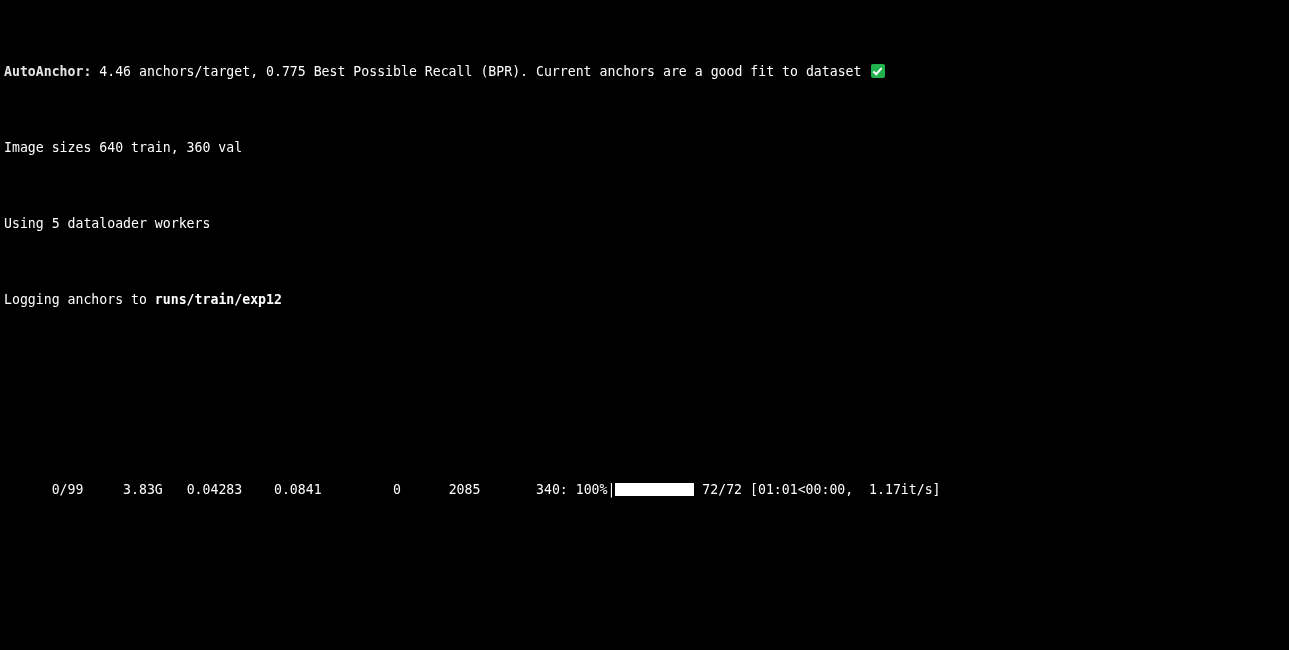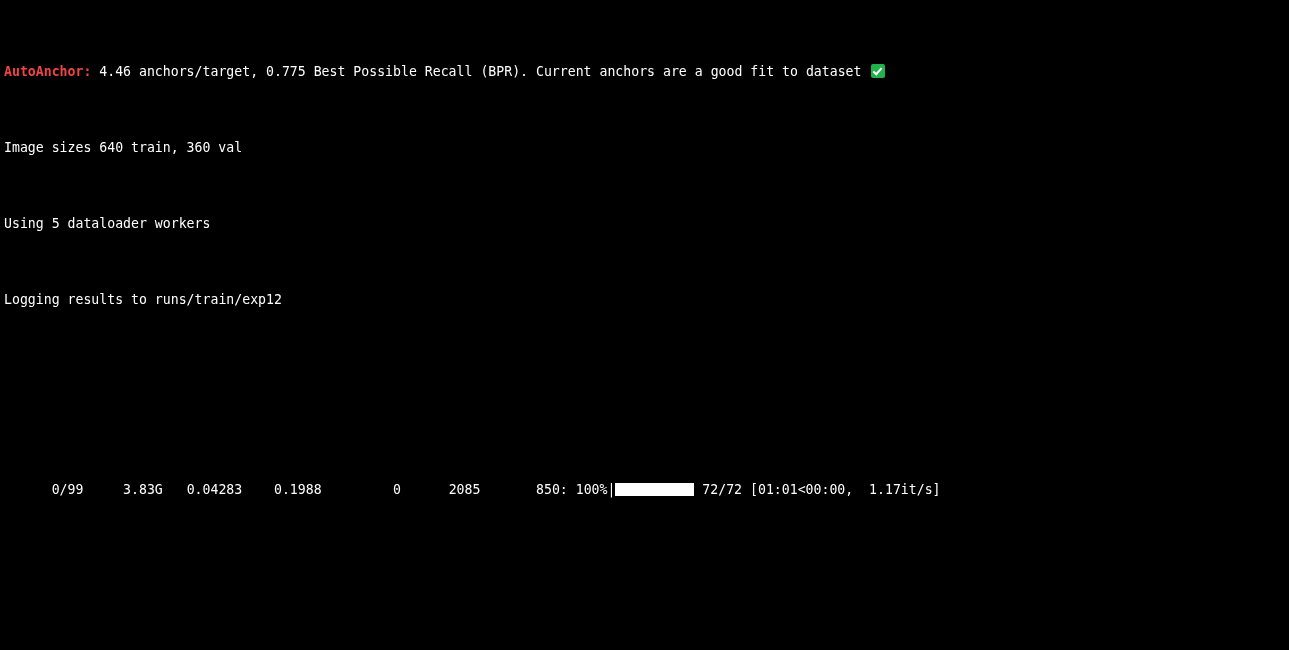--- a/index.html
+++ b/index.html
@@ -27,25 +27,25 @@
     white-space: pre;
     position: relative;
   }
   .line {
     height: 19px;
     white-space: pre;
     font-family: "DejaVu Sans Mono", "Liberation Mono", monospace;
   }
   .blank { height: 19px; }
   .tag-autoanchor {
-    color: #ef4444;
+    color: #e5e5e5;
     font-weight: bold;
   }
   .path-bold {
-    font-weight: normal;
+    font-weight: bold;
   }
   .check-emoji {
     display: inline-block;
     width: 14px;
     height: 14px;
     background: #22b14c;
     border-radius: 2px;
     position: relative;
     vertical-align: -2px;
     margin-left: 2px;
@@ -73,27 +73,27 @@
 <body>
 
 <div id="terminal">
 
   <div class="line"><span class="tag-autoanchor">AutoAnchor:</span><span> 4.46 anchors/target, 0.775 Best Possible Recall (BPR). Current anchors are a good fit to dataset </span><span class="check-emoji"></span></div>
 
   <div class="line">Image sizes 640 train, 360 val</div>
 
   <div class="line">Using 5 dataloader workers</div>
 
-  <div class="line"><span>Logging results to </span><span class="path-bold">runs/train/exp12</span></div>
+  <div class="line"><span>Logging anchors to </span><span class="path-bold">runs/train/exp12</span></div>
 
 
   <div class="blank"></div>
 
   
-  <div class="line"><span>      0/99</span><span>     3.83G</span><span>   0.04283</span><span>    0.1988</span><span>         0</span><span>      2085</span><span>       850</span><span>: 100%|</span><span class="pbar pbar-train"></span><span> 72/72 [01:01&lt;00:00,  1.17it/s]</span></div>
+  <div class="line"><span>      0/99</span><span>     3.83G</span><span>   0.04283</span><span>    0.0841</span><span>         0</span><span>      2085</span><span>       340</span><span>: 100%|</span><span class="pbar pbar-train"></span><span> 72/72 [01:01&lt;00:00,  1.17it/s]</span></div>
   
   
 
   
 
   
   
   
   
   

